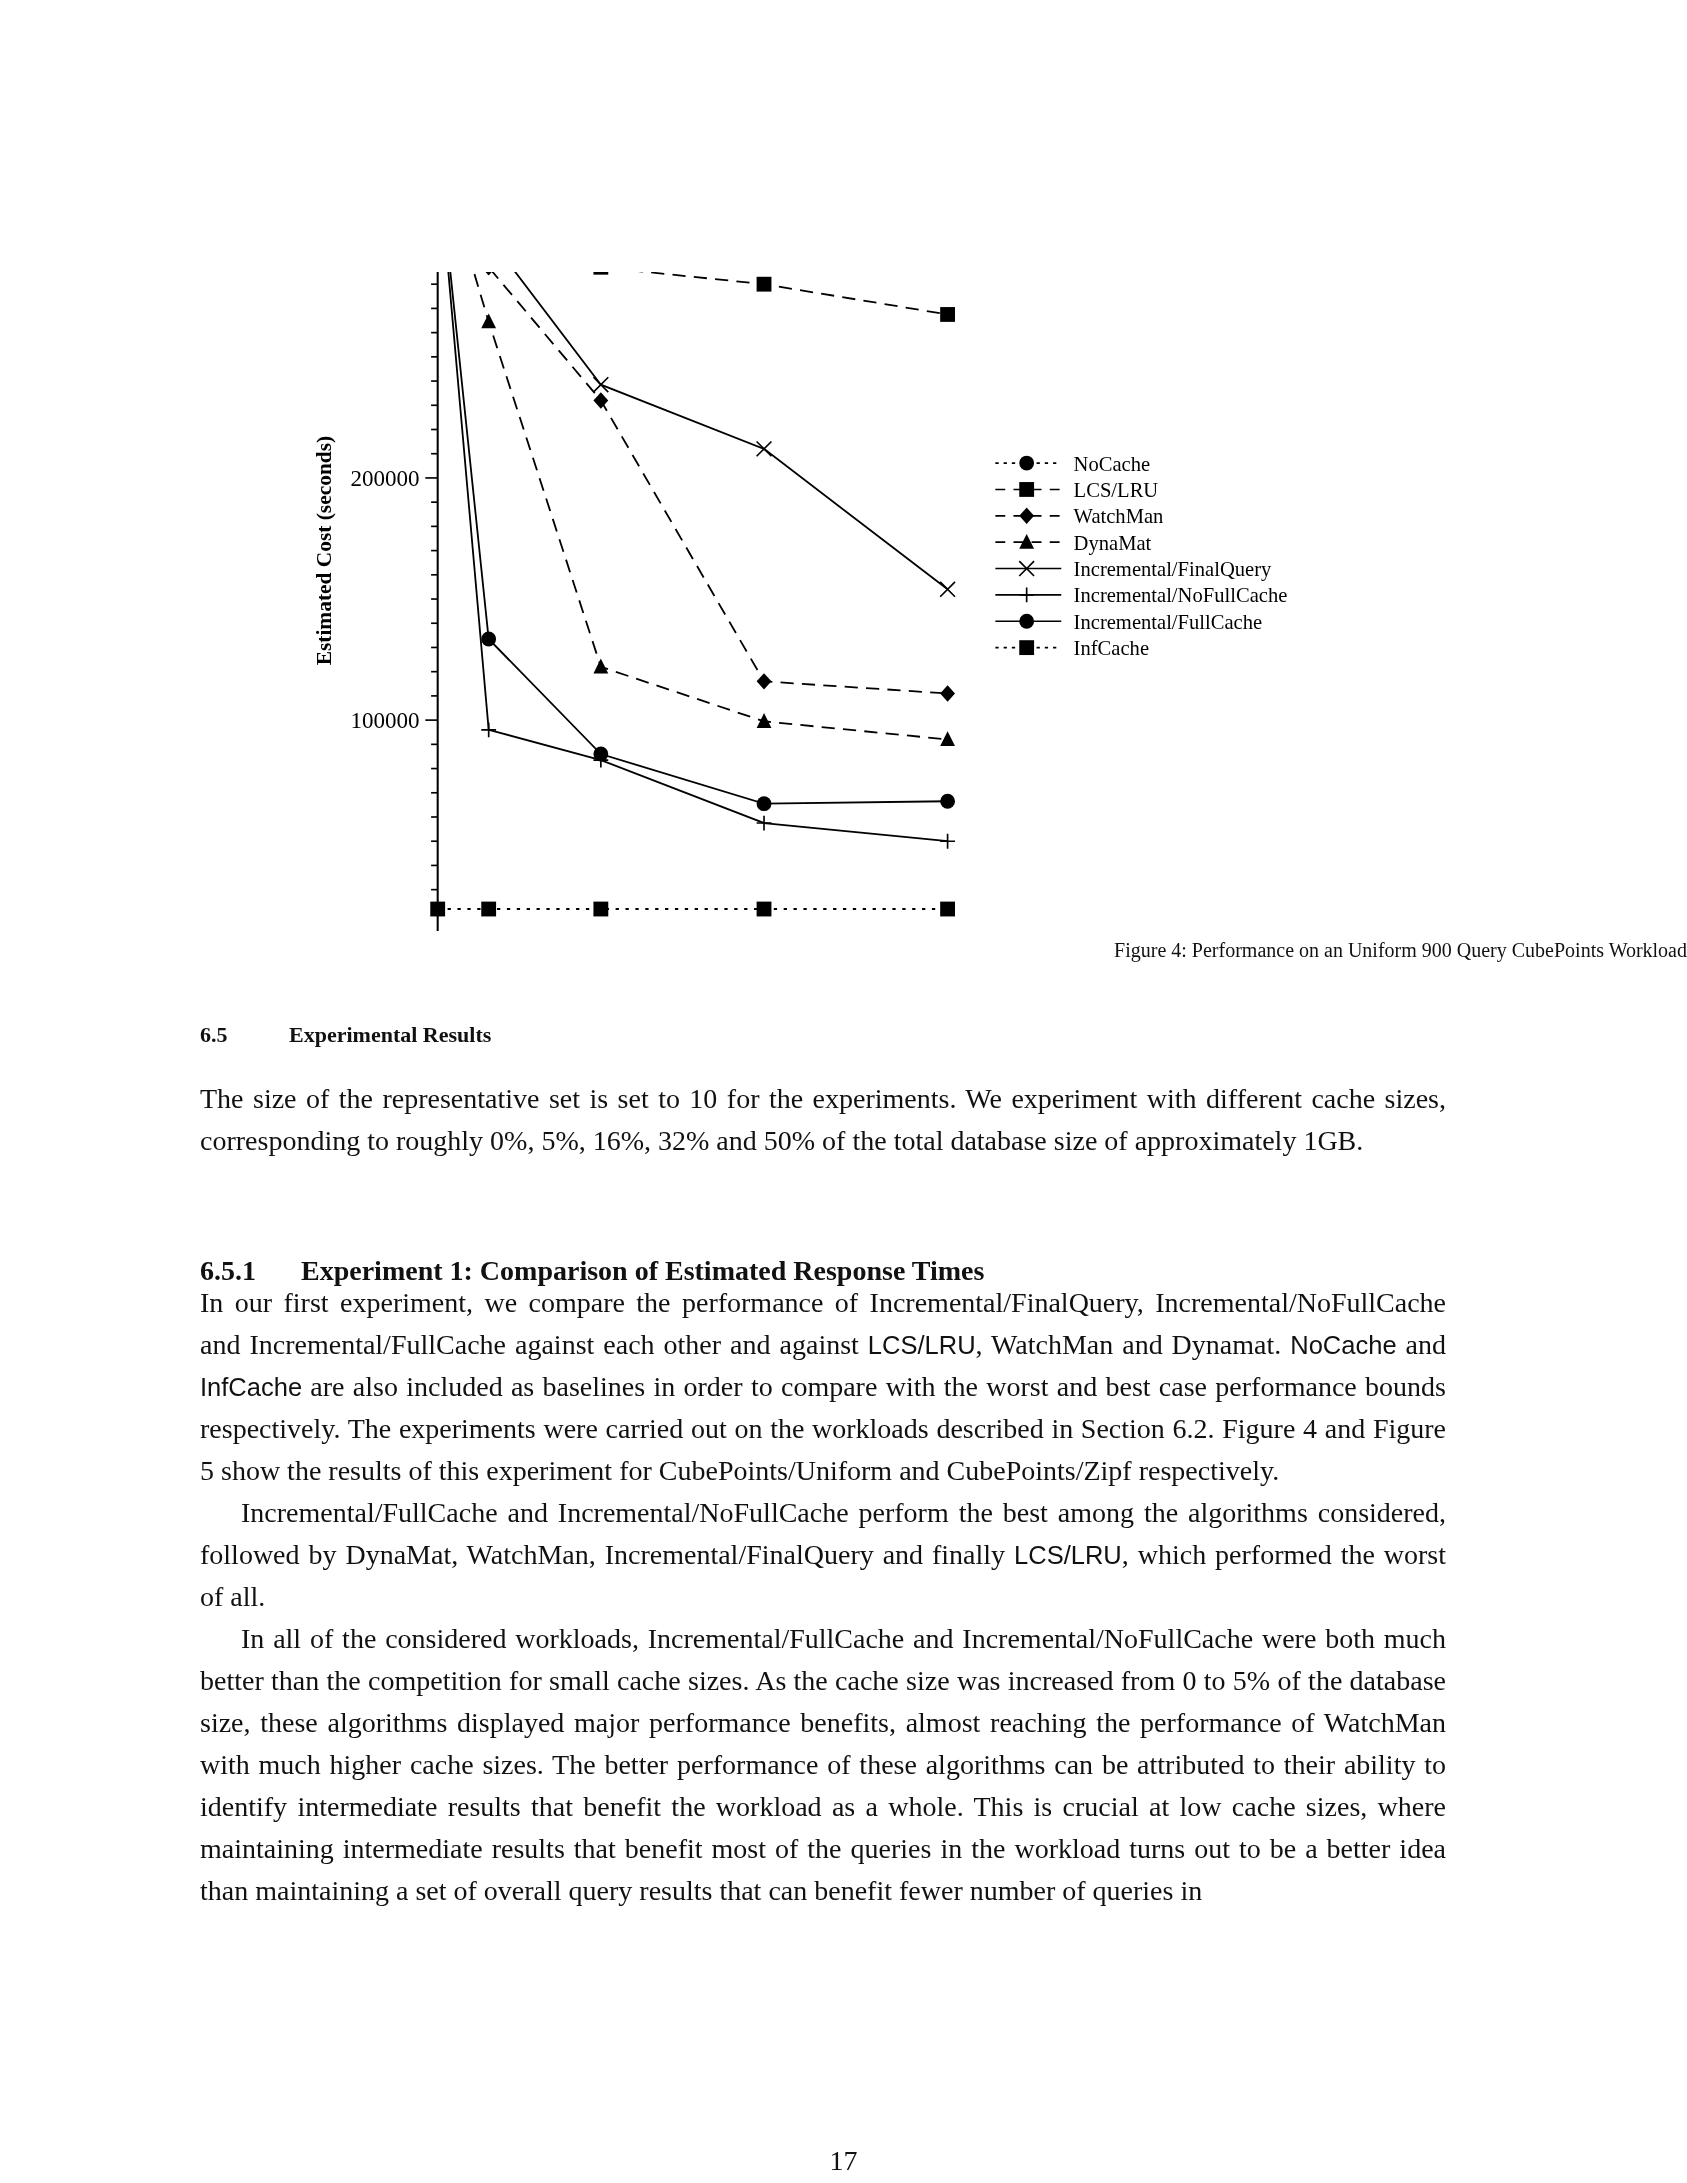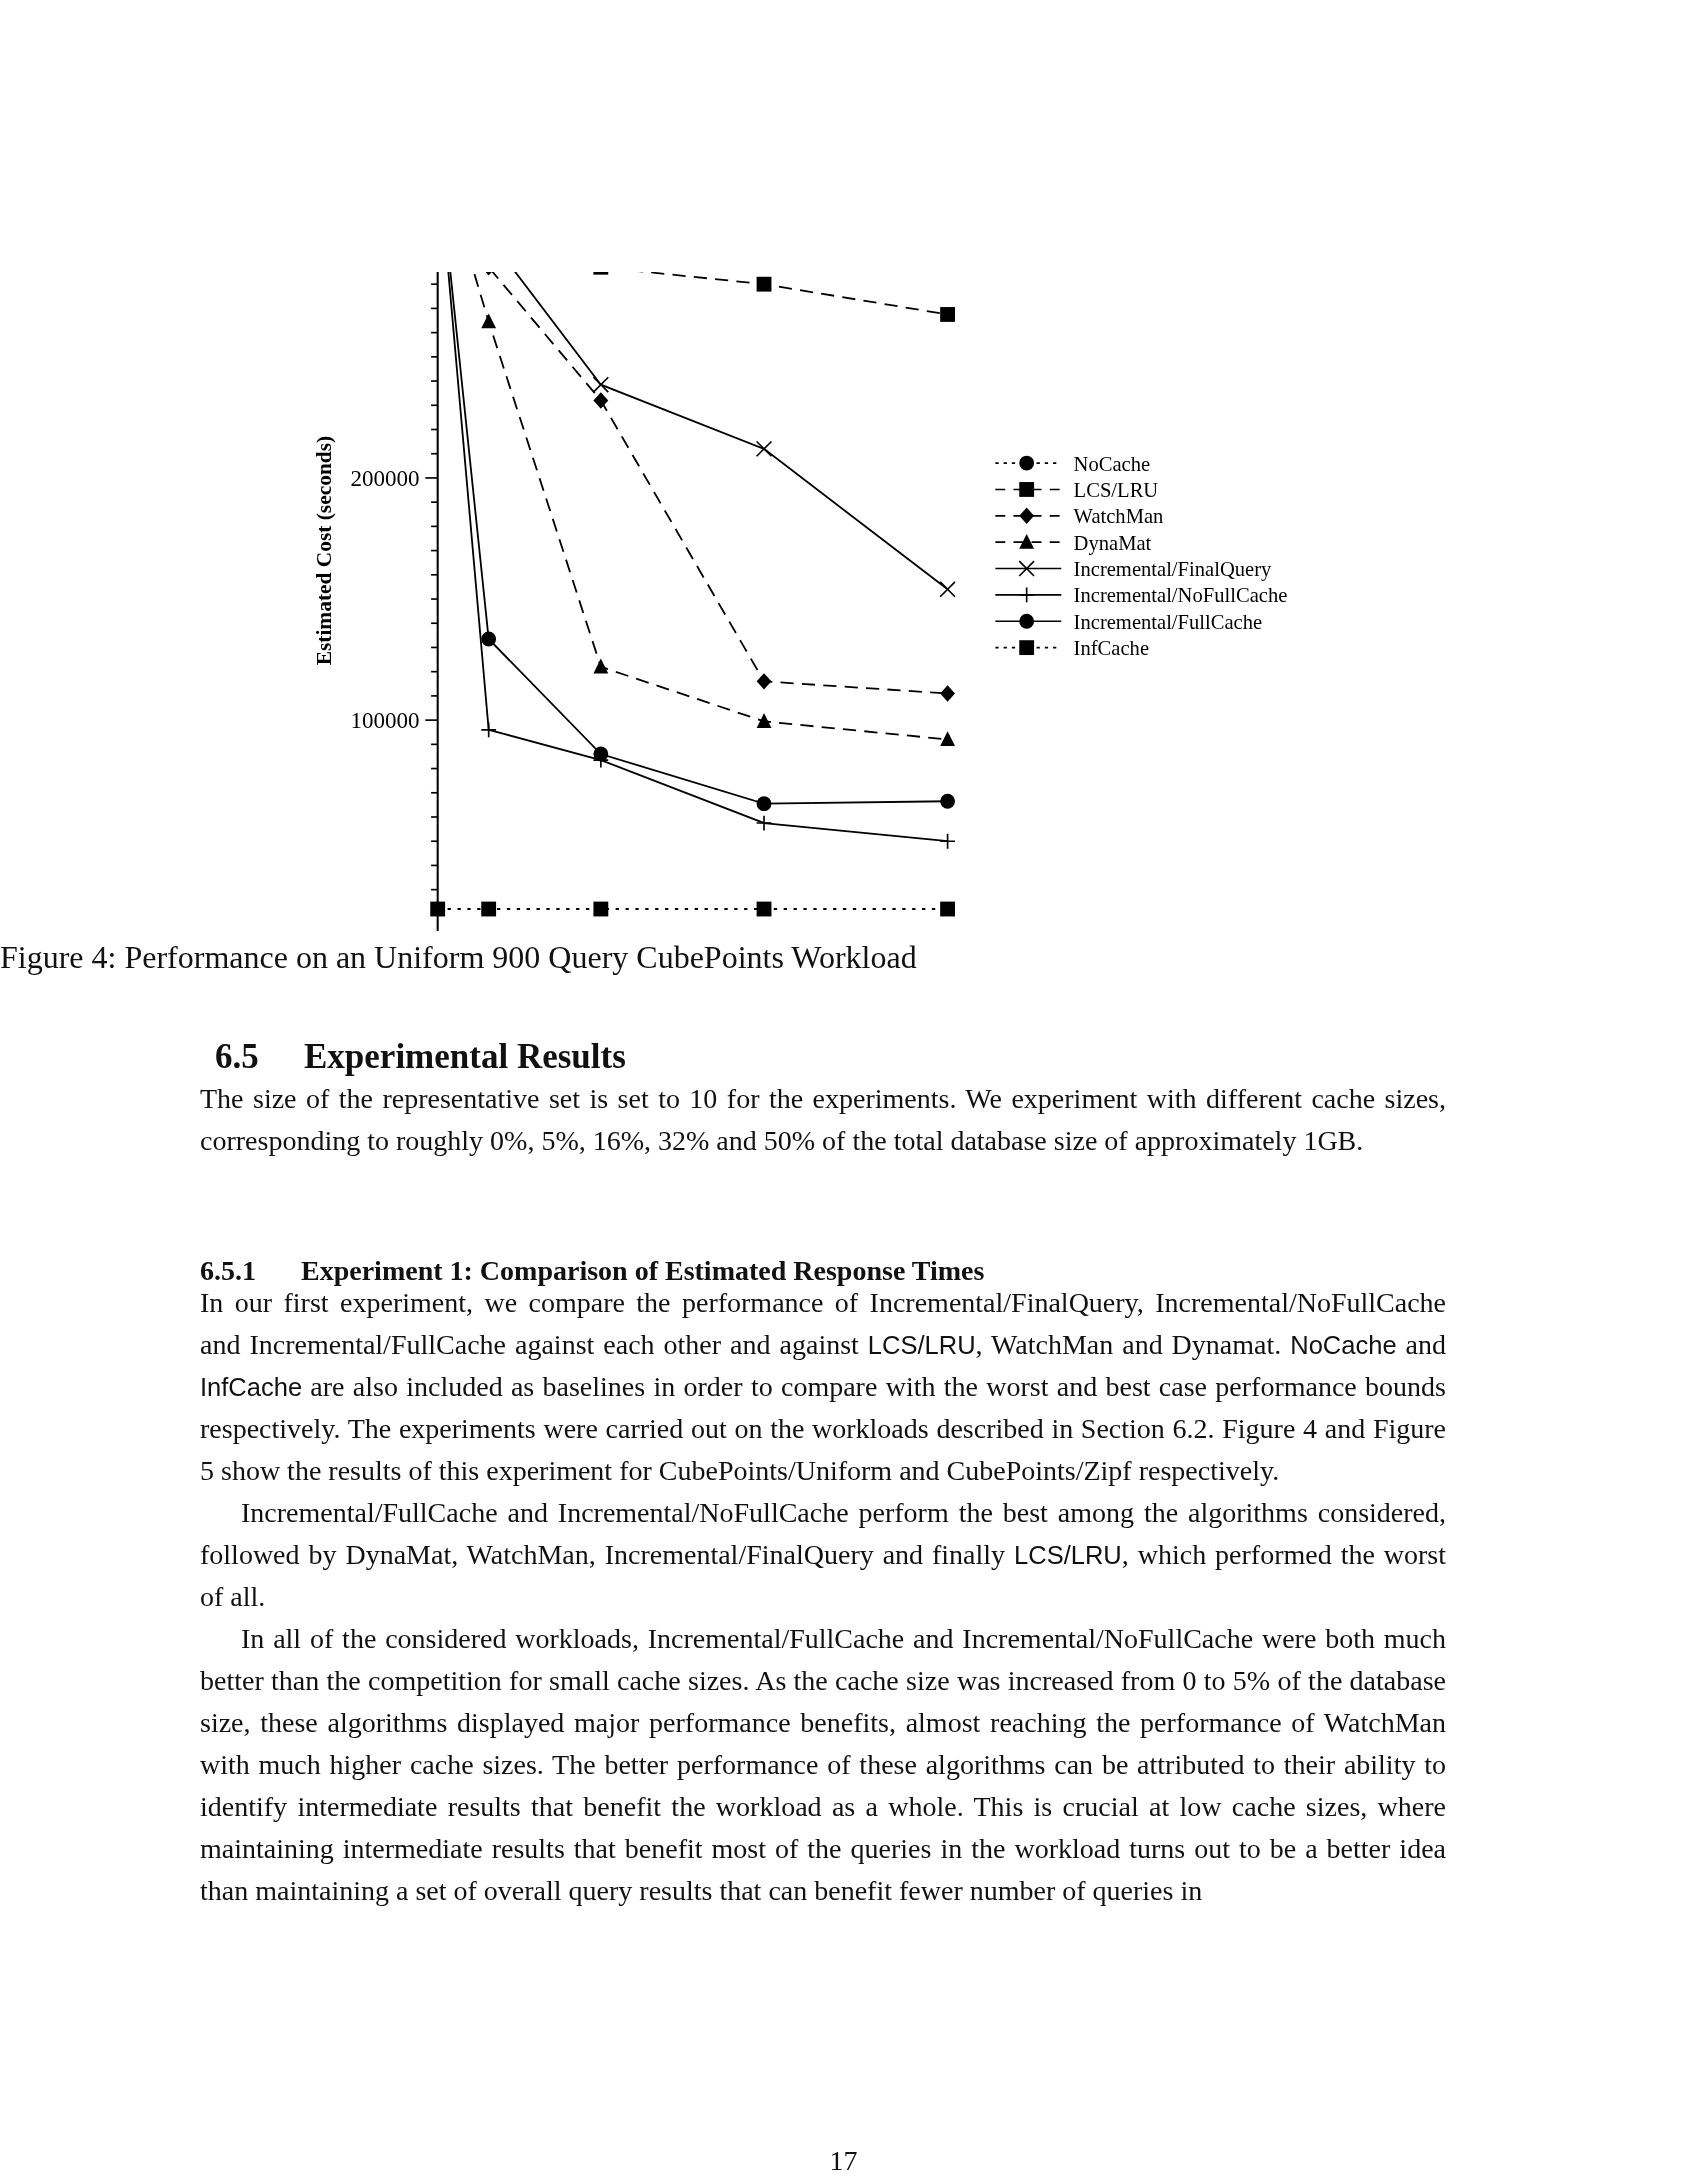--- a/index.html
+++ b/index.html
@@ -3,25 +3,25 @@
 <meta charset="utf-8">
 <style>
   html, body { margin: 0; padding: 0; background: #ffffff; }
   body {
     width: 1687px; height: 2183px; position: relative; overflow: hidden;
     font-family: "DejaVu Serif", "Liberation Serif", serif; color: #111;
   }
   .figure { position: absolute; left: 305px; top: 272px; width: 1071px; height: 659px; }
   .figure svg { display: block; }
   .caption {
-    position: absolute; left: 0; width: 1687px; top: 939px; text-align: left;
-    font-family: "Liberation Serif", serif; font-size: 32px;
+    position: absolute; left: 0; width: 1687px; top: 939px; text-align: right;
+    font-family: "Liberation Serif", serif; font-size: 20px;
   }
   .content { position: absolute; left: 200px; width: 1246px; font-family: "Liberation Serif", serif; }
-  h2 { position: absolute; left: 200px; top: 1022px; margin: 15px; font-size: 35px; font-weight: bold; font-family: "Liberation Serif", serif; }
+  h2 { position: absolute; left: 200px; top: 1022px; margin: 0; font-size: 22px; font-weight: bold; font-family: "Liberation Serif", serif; }
   h2 .num { display: inline-block; width: 89px; }
   h3 { position: absolute; left: 200px; top: 1255px; margin: 0; font-size: 28px; font-weight: bold; font-family: Liberation Serif, serif; }
   h3 .num { display: inline-block; width: 101px; }
   p { margin: 0; font-size: 28px; line-height: 42px; text-align: justify; }
   p.indent { text-indent: 41px; }
   .sans { font-family: "Liberation Sans", sans-serif; font-size: 25.5px; }
   .pagenum { position: absolute; top: 2121px; left: 0; width: 1687px; text-align: center; font-family: "Liberation Serif", serif; font-size: 28px; margin-top: 24px; }
   .svgtext { font-family: "Liberation Serif", serif; }
 </style>
 </head>

